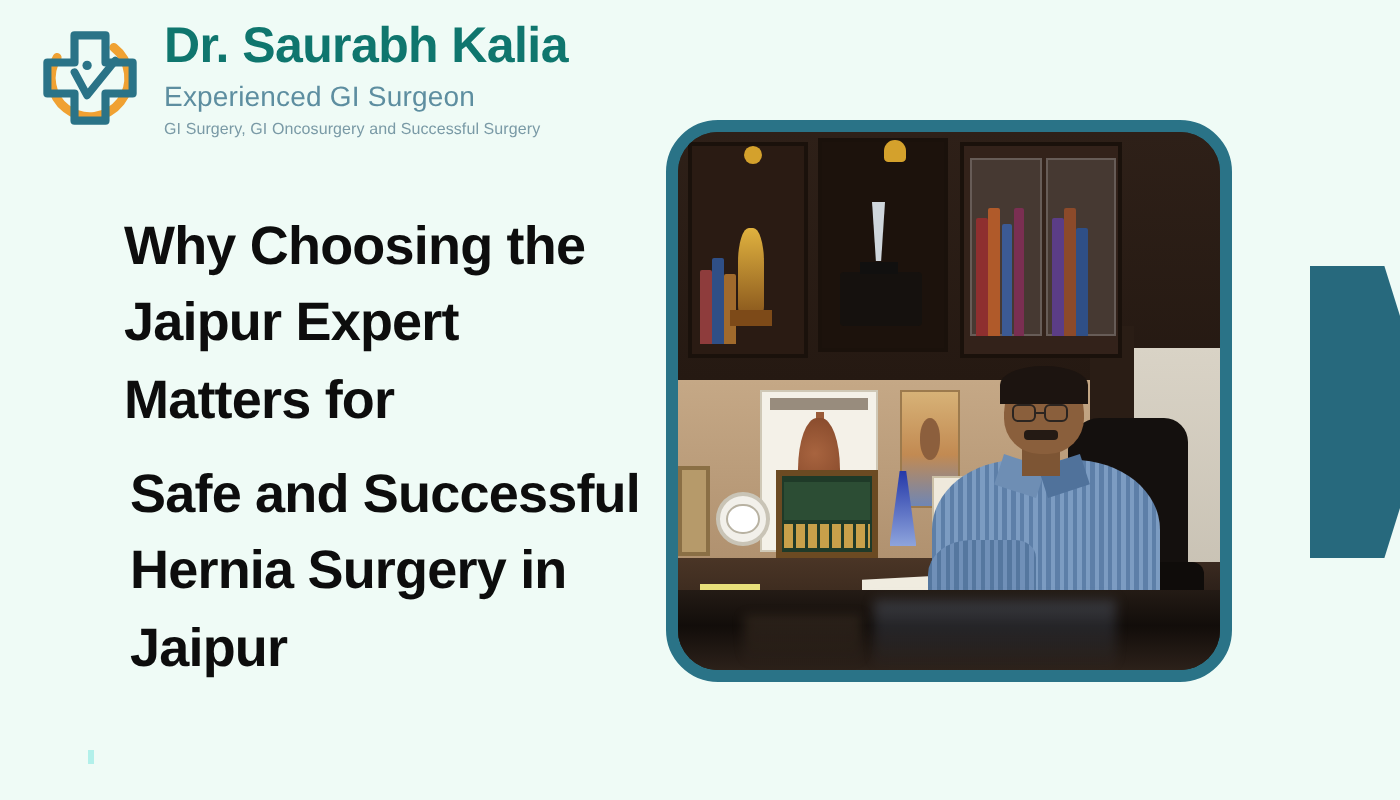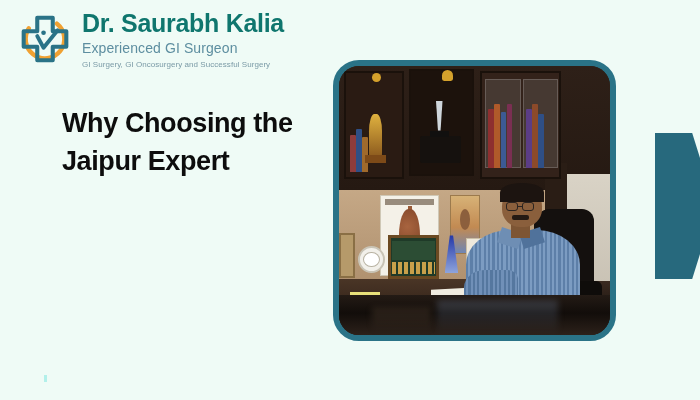--- a/index.html
+++ b/index.html
@@ -261,20 +261,26 @@
       <div id="brand-name">Dr. Saurabh Kalia</div>
       <div id="brand-sub">Experienced GI Surgeon</div>
       <div id="brand-sub2">GI Surgery, GI Oncosurgery and Successful Surgery</div>
     </div>
   </div>
 
   <div id="headline">
     <div id="headline-block-one">
       <div class="headline-line">Why Choosing the</div>
       <div class="headline-line">Jaipur Expert</div>
+      <div class="headline-line">Matters for</div>
+    </div>
+    <div id="headline-block-two">
+      <div class="headline-line">Safe and Successful</div>
+      <div class="headline-line">Hernia Surgery in</div>
+      <div class="headline-line">Jaipur</div>
     </div>
   </div>
 
   <div id="photo-frame">
     <div id="photo" aria-label="Dr. Saurabh Kalia seated at his office desk">
 
       <div class="p-wall-top"></div>
       <div class="p-wall-mid"></div>
       <div class="p-rightwall-dark"></div>
       <div class="p-rightwall"></div>

